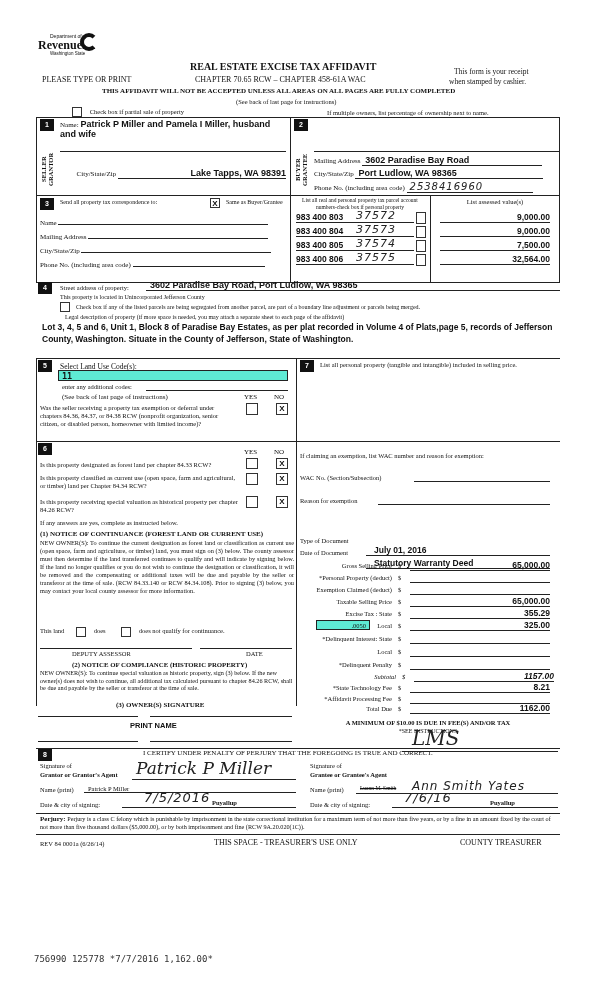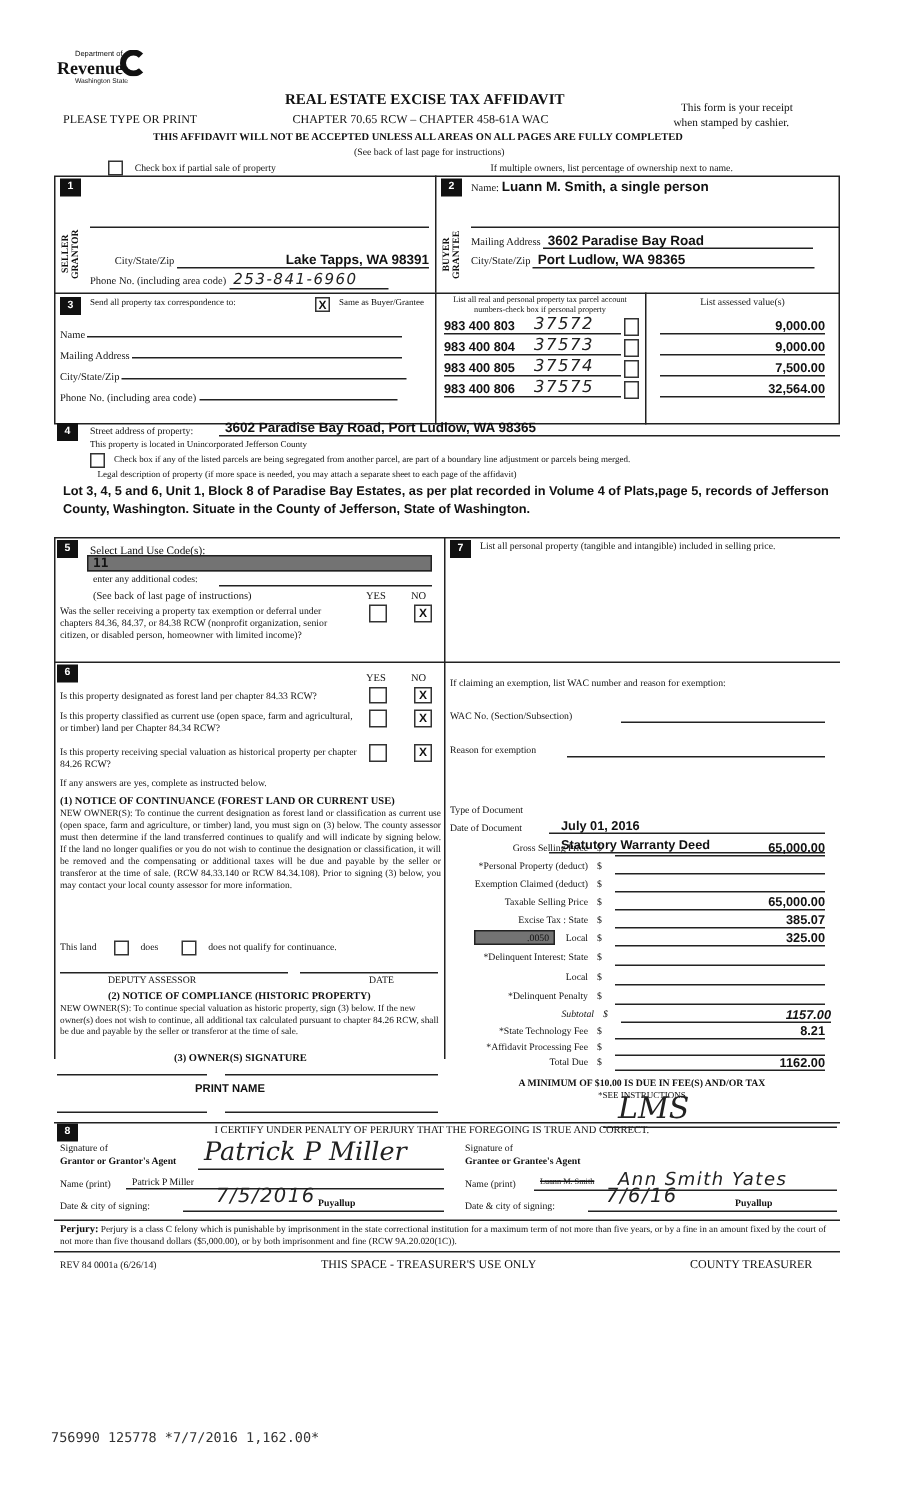--- a/index.html
+++ b/index.html
@@ -5,21 +5,21 @@
   * { box-sizing: border-box; margin: 0; padding: 0; }
   html, body { width: 600px; height: 993px; background: #fff; overflow: hidden; }
   body { font-family: "Liberation Serif", serif; color: #111; position: relative; font-size: 7px; }
   .abs { position: absolute; }
   .sans { font-family: "Liberation Sans", sans-serif; }
   .mono { font-family: "DejaVu Sans Mono", monospace; }
   .hand { font-family: "DejaVu Sans", sans-serif; font-style: italic; font-weight: normal; color: #222; letter-spacing: 1px; }
   .bold { font-weight: bold; }
   .filled { font-family: "Liberation Sans", sans-serif; font-weight: bold; color: #111; }
   .line { border-bottom: 1px solid #222; }
-  .box { border: 1px solid #222; background: #737373; }
+  .box { border: 1px solid #222; background: #5eead4; }
   .chk { width: 10px; height: 10px; border: 1px solid #333; display: inline-block; text-align: center; font-family: "Liberation Sans", sans-serif; font-weight: bold; font-size: 8px; line-height: 9px; background:#fff; }
   .secnum { background: #111; color: #fff; font-family: "Liberation Sans", sans-serif; font-weight: bold; font-size: 7px; text-align: center; line-height: 12px; width: 14px; height: 12px; }
   .vlabel { writing-mode: vertical-rl; transform: rotate(180deg); font-weight: bold; font-size: 6.5px; text-align: center; line-height: 7px; }
   .right { text-align: right; }
   .center { text-align: center; }
   .hline { position: absolute; height: 0; border-top: 1px solid #222; }
   .vline { position: absolute; width: 0; border-left: 1px solid #222; }
   .logo-mark { width: 18px; height: 18px; border-radius: 50%; border: 4px solid #111; border-right-color: transparent; }
   .sig { font-family: "DejaVu Serif", serif; font-style: italic; font-size: 17px; color: #222; }
   .stamp-line { font-family: "DejaVu Sans Mono", monospace; font-size: 9px; color: #333; }
@@ -48,46 +48,46 @@
 
 <div class="abs" style="left:36px;top:117px;width:524px;height:166px;border:1px solid #222;"></div>
 <div class="vline" style="left:290px;top:117px;height:78px;"></div>
 <div class="hline" style="left:36px;top:195px;width:524px;"></div>
 <div class="vline" style="left:290px;top:195px;height:88px;"></div>
 <div class="vline" style="left:430px;top:195px;height:88px;"></div>
 
 <div class="abs" style="left:36px;top:117px;width:254px;height:78px;">
   <div class="abs secnum" style="left:4px;top:2px;">1</div>
   <div class="abs vlabel" style="left:4px;top:30px;height:45px;width:16px;">SELLER GRANTOR</div>
+  <div class="abs" style="left:24px;top:2px;width:225px;">
+    <span style="font-size:7px;">Name:</span>
+    <span class="filled" style="font-size:9px;">Patrick P Miller and Pamela I Miller, husband and wife</span>
+  </div>
   <div class="hline" style="left:24px;top:34px;width:226px;"></div>
   <div class="abs" style="left:24px;top:51px;width:226px;text-align:right;">
     <span style="font-size:7px;">City/State/Zip</span>
     <span class="filled line" style="font-size:9px;display:inline-block;width:168px;padding-left:8px;">Lake Tapps, WA 98391</span>
   </div>
-  <div class="abs" style="left:24px;top:64px;width:226px;">
-    <span style="font-size:7px;">Phone No. (including area code)</span>
-    <span class="hand line" style="font-size:10px;display:inline-block;width:106px;padding-left:3px;">253-841-6960</span>
-  </div>
 </div>
 
 <div class="abs" style="left:290px;top:117px;width:270px;height:78px;">
   <div class="abs secnum" style="left:4px;top:2px;">2</div>
   <div class="abs vlabel" style="left:4px;top:30px;height:45px;width:16px;">BUYER GRANTEE</div>
-  <div class="abs" style="left:24px;top:2px;width:240px;">
-    <span style="font-size:7px;">Name:</span>
-    <span class="filled" style="font-size:9px;">Luann M. Smith, a single person</span>
-  </div>
   <div class="hline" style="left:24px;top:34px;width:246px;"></div>
   <div class="abs" style="left:24px;top:38px;width:240px;">
     <span style="font-size:7px;">Mailing Address</span>
     <span class="filled line" style="font-size:9px;display:inline-block;width:180px;padding-left:3px;">3602 Paradise Bay Road</span>
   </div>
   <div class="abs" style="left:24px;top:51px;width:240px;">
     <span style="font-size:7px;">City/State/Zip</span>
     <span class="filled line" style="font-size:9px;display:inline-block;width:188px;padding-left:3px;">Port Ludlow, WA 98365</span>
+  </div>
+  <div class="abs" style="left:24px;top:64px;width:240px;">
+    <span style="font-size:7px;">Phone No. (including area code)</span>
+    <span class="hand line" style="font-size:10px;display:inline-block;width:126px;padding-left:3px;">2538416960</span>
   </div>
 </div>
 
 <div class="abs" style="left:36px;top:195px;width:254px;height:88px;">
   <div class="abs secnum" style="left:4px;top:3px;">3</div>
   <div class="abs" style="left:24px;top:4px;font-size:6px;">Send all property tax correspondence to:</div>
   <span class="abs chk" style="left:174px;top:3px;">X</span>
   <div class="abs" style="left:190px;top:4px;font-size:6px;">Same as Buyer/Grantee</div>
   <div class="abs" style="left:4px;top:22px;width:240px;">
     <span style="font-size:7px;">Name</span>
@@ -234,21 +234,21 @@
     <span class="abs filled line right" style="left:110px;top:0;width:140px;font-size:8.5px;height:11px;"></span>
   </div>
   <div class="abs" style="left:0;top:36px;width:252px;height:12px;">
     <span class="abs right" style="right:160px;top:2px;font-size:6.5px;white-space:nowrap;">Taxable Selling Price</span>
     <span class="abs" style="left:98px;top:2px;font-size:6.5px;">$</span>
     <span class="abs filled line right" style="left:110px;top:0;width:140px;font-size:8.5px;height:11px;">65,000.00</span>
   </div>
   <div class="abs" style="left:0;top:48px;width:252px;height:12px;">
     <span class="abs right" style="right:160px;top:2px;font-size:6.5px;white-space:nowrap;">Excise Tax :  State</span>
     <span class="abs" style="left:98px;top:2px;font-size:6.5px;">$</span>
-    <span class="abs filled line right" style="left:110px;top:0;width:140px;font-size:8.5px;height:11px;">385.07</span>
+    <span class="abs filled line right" style="left:110px;top:0;width:140px;font-size:8.5px;height:11px;">355.29</span>
   </div>
   <div class="abs" style="left:0;top:60px;width:252px;height:12px;">
     <span class="abs box right" style="left:16px;top:0;width:54px;height:10px;font-size:6.5px;padding-right:3px;line-height:9px;">.0050</span>
     <span class="abs right" style="right:160px;top:2px;font-size:6.5px;white-space:nowrap;">Local</span>
     <span class="abs" style="left:98px;top:2px;font-size:6.5px;">$</span>
     <span class="abs filled line right" style="left:110px;top:0;width:140px;font-size:8.5px;height:11px;">325.00</span>
   </div>
   <div class="abs" style="left:0;top:73px;width:252px;height:12px;">
     <span class="abs right" style="right:160px;top:2px;font-size:6.5px;white-space:nowrap;">*Delinquent Interest:  State</span>
     <span class="abs" style="left:98px;top:2px;font-size:6.5px;">$</span>

